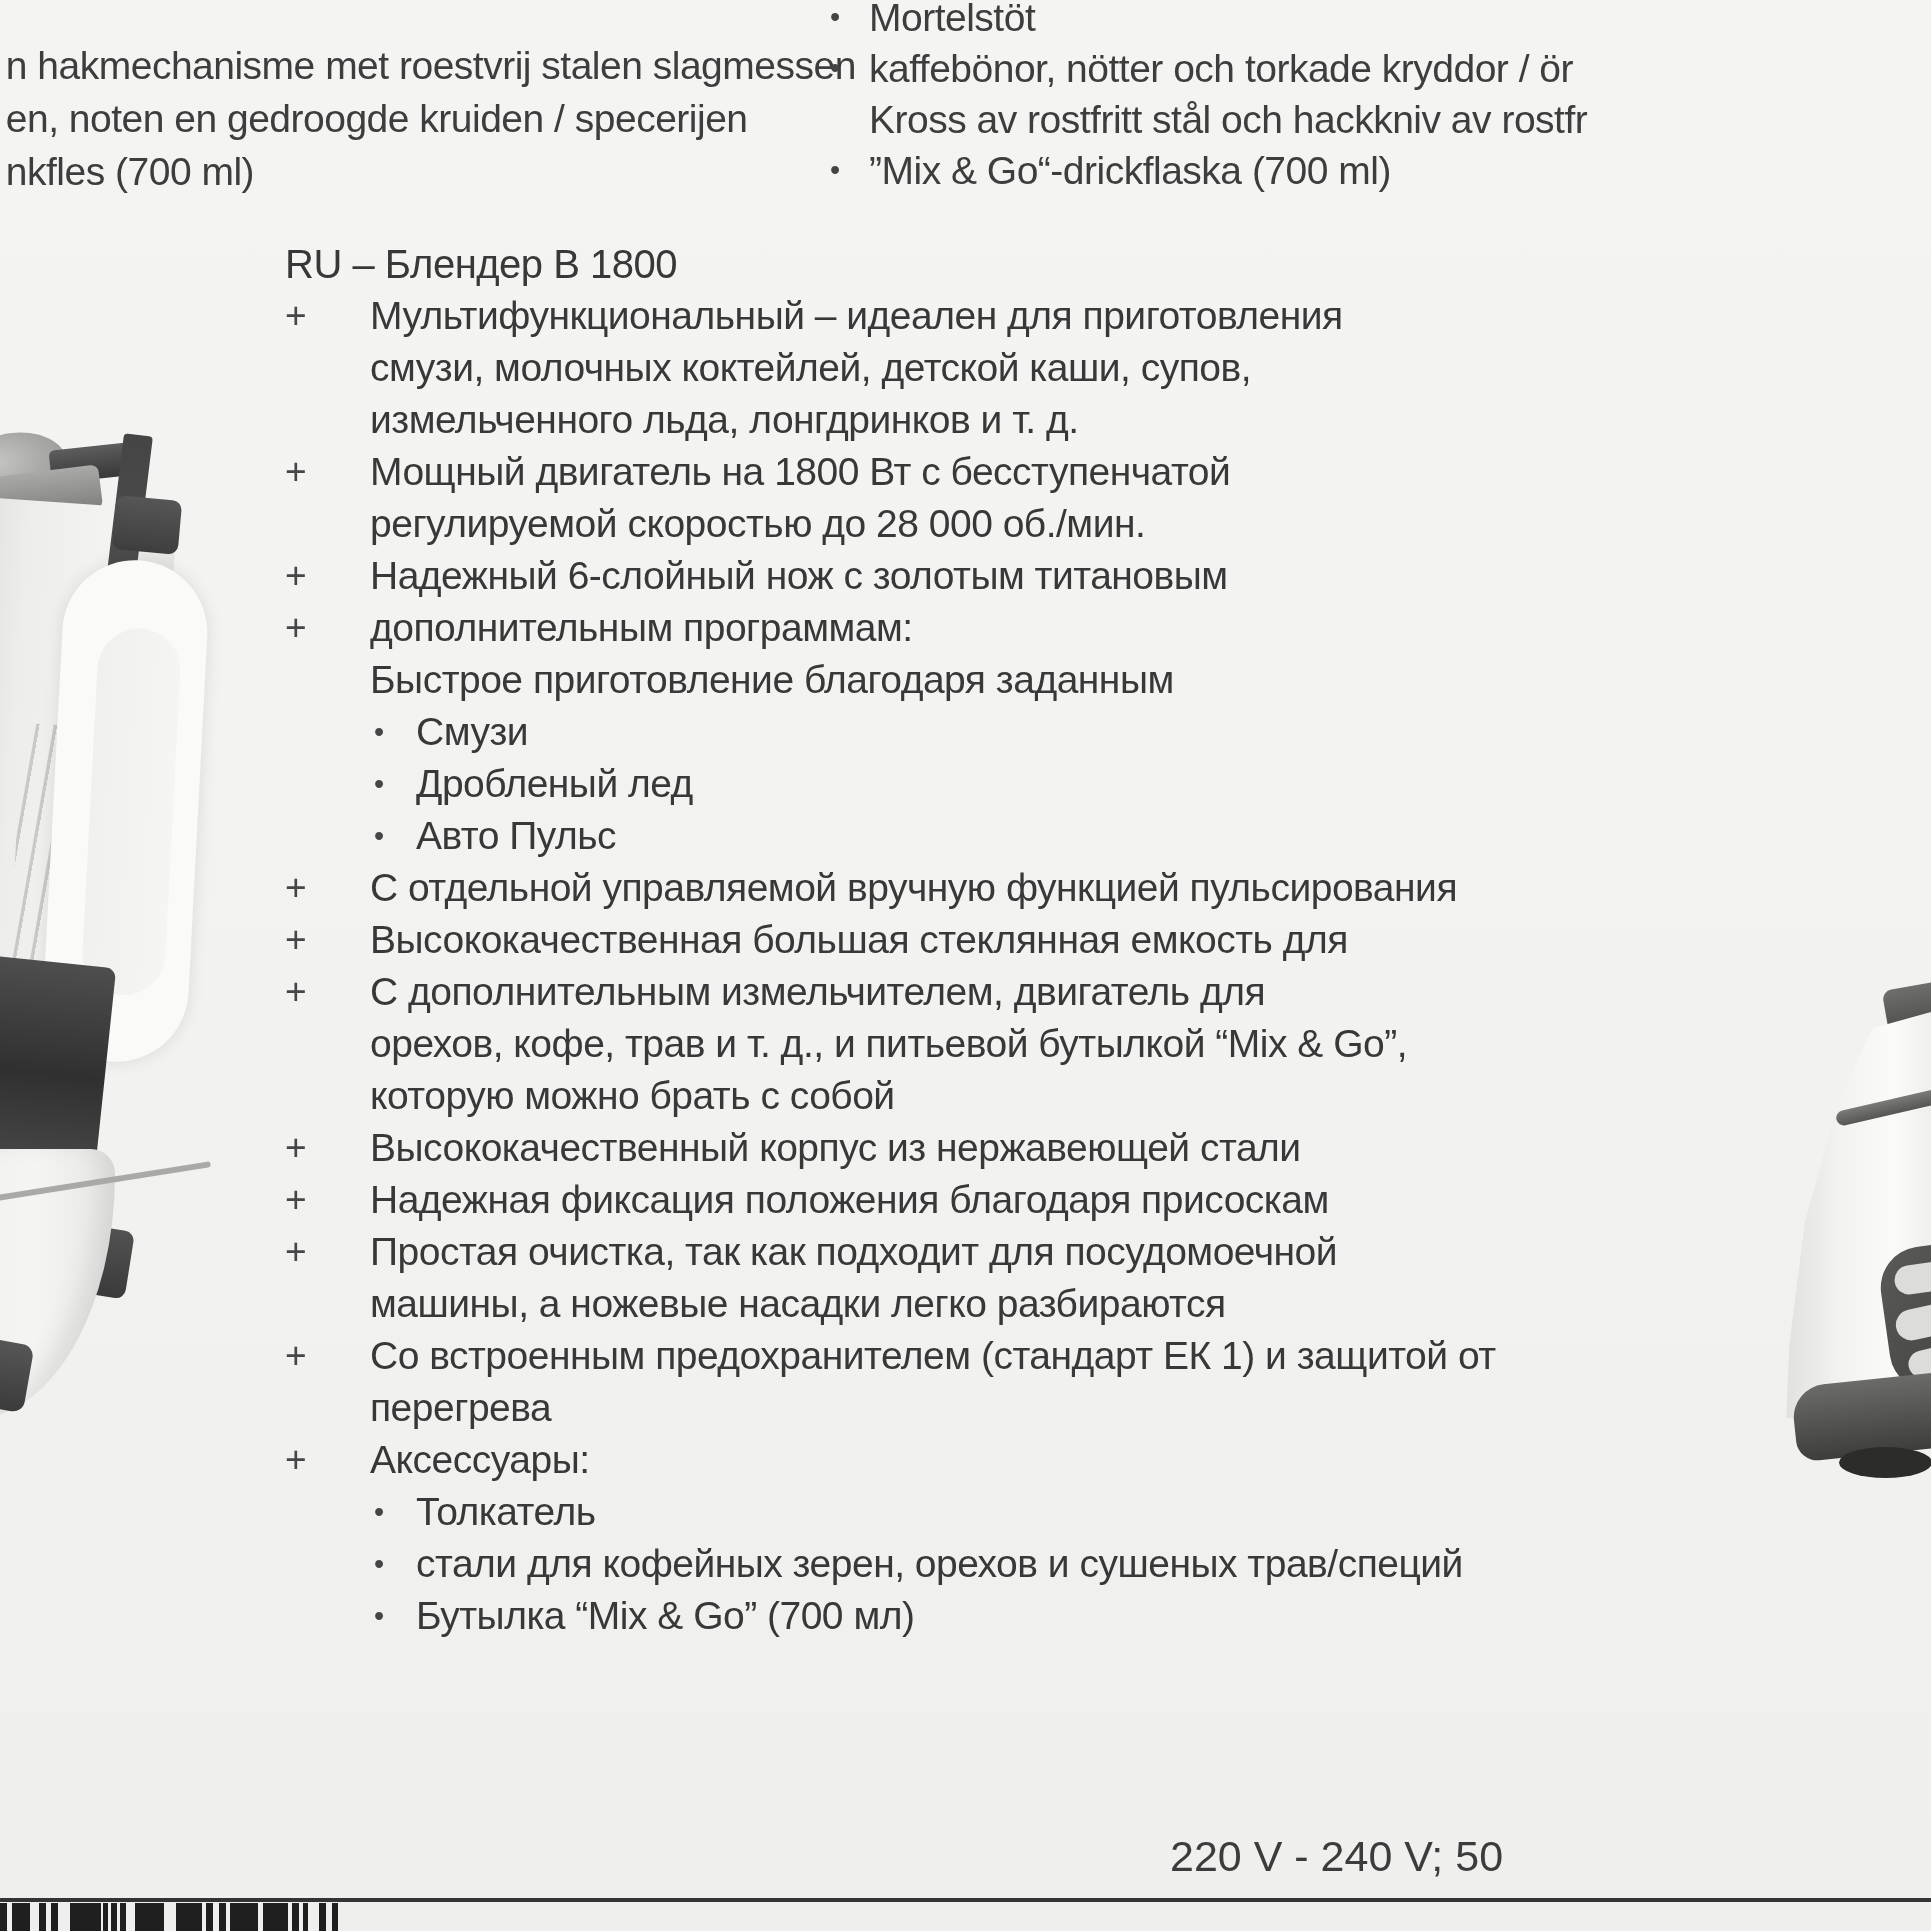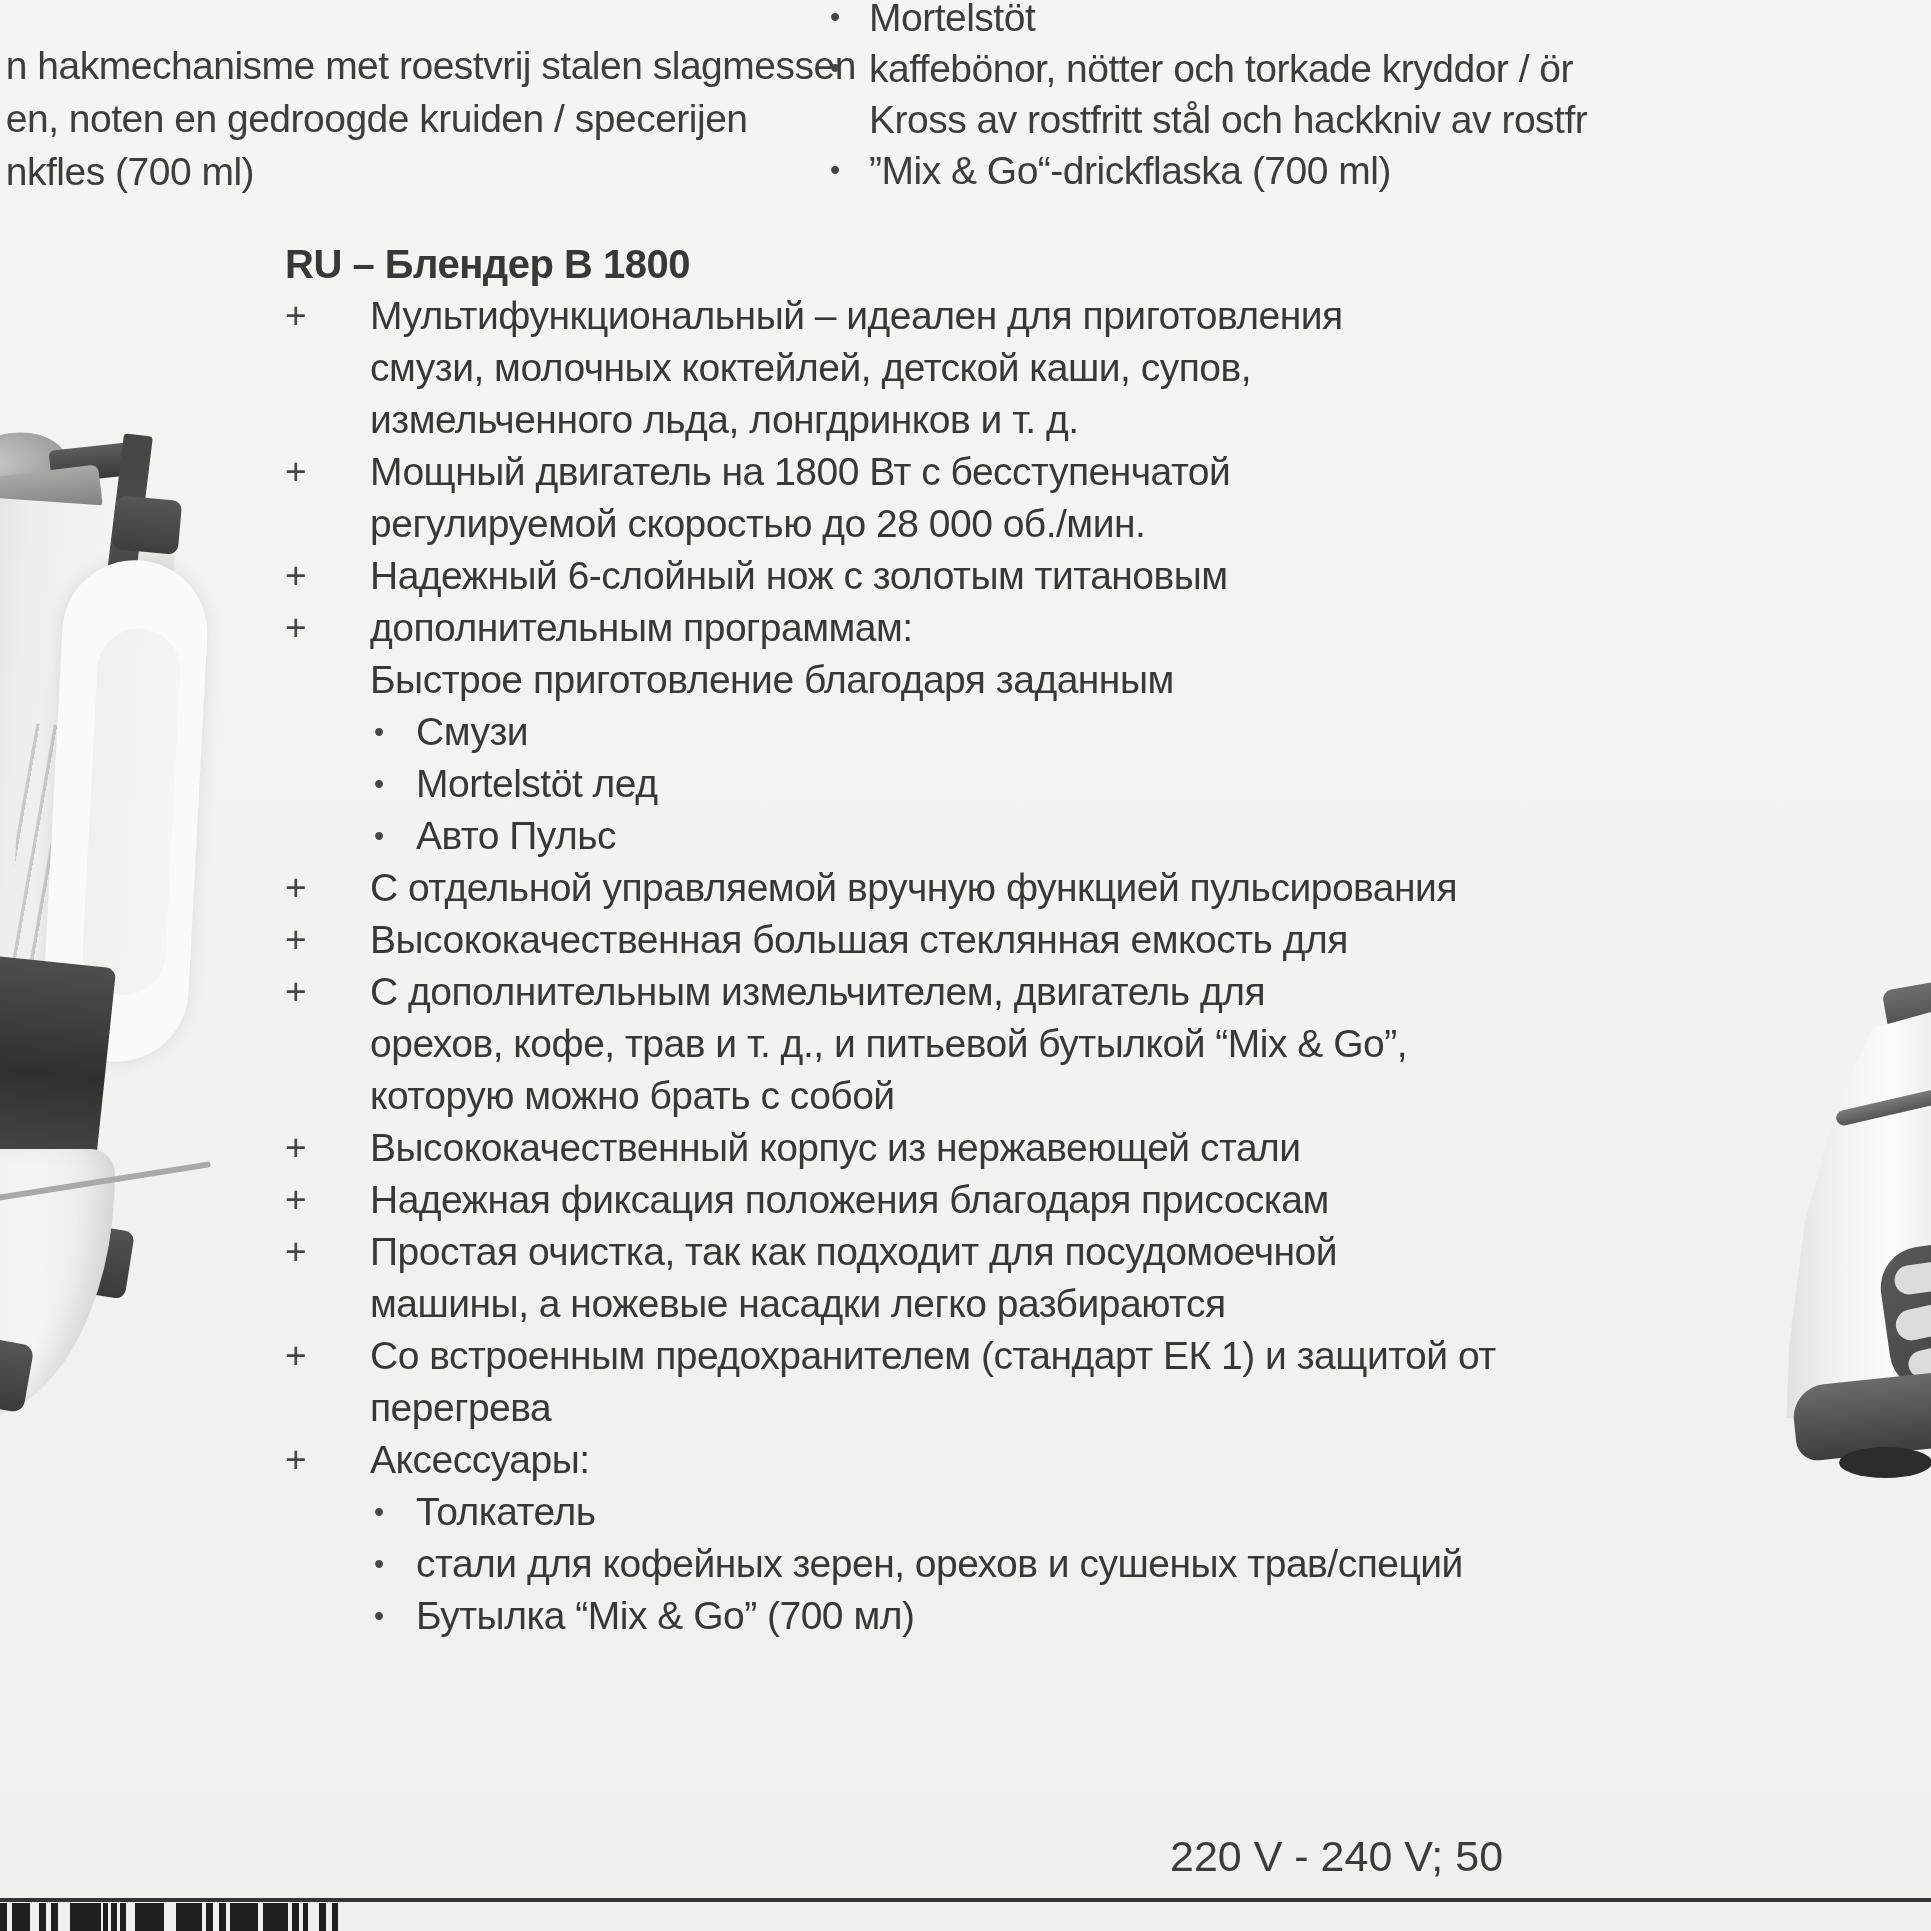--- a/index.html
+++ b/index.html
@@ -16,21 +16,21 @@
 
   
   .txt{position:absolute;white-space:nowrap;letter-spacing:-0.5px;}
   .dutch-block{left:5.8px;top:39px;font-size:39px;line-height:53px;color:#3d3d3d;}
   .swedish-block{left:830px;top:-7.7px;font-size:39px;line-height:51px;color:#3d3d3d;}
   .sv-item{display:flex;align-items:flex-start;}
   .sv-dot{width:39px;font-size:29px;line-height:51px;color:#444;}
   .sv-lines{display:block;}
 
   .ru-block{left:285px;top:238px;font-size:39px;line-height:52px;color:#383838;}
-  .ru-heading{font-weight:700;font-size:40px;line-height:52px;}
+  .ru-heading{font-weight:400;font-size:40px;line-height:52px;}
   .ru-item{display:flex;align-items:flex-start;}
   .ru-marker{width:85px;flex:0 0 85px;font-size:37px;line-height:52px;font-weight:400;color:#464646;}
   .ru-item.sub .ru-spacer{width:89px;flex:0 0 89px;}
   .ru-item.sub .ru-marker{width:42px;flex:0 0 42px;font-size:29px;}
   .ru-lines{display:block;}
   .bold .ru-lines{font-weight:400;}
 
   .voltage{left:1170px;top:1832px;font-size:43px;letter-spacing:0;color:#3c3c3c;}
 
   
@@ -164,21 +164,21 @@
           <span class="ru-spacer"></span>
           <span class="ru-marker">•</span>
           <div class="ru-lines">
             <div>Смузи</div>
           </div>
         </div>
         <div class="ru-item sub">
           <span class="ru-spacer"></span>
           <span class="ru-marker">•</span>
           <div class="ru-lines">
-            <div>Mortelstöt лед</div>
+            <div>Дробленый лед</div>
           </div>
         </div>
         <div class="ru-item sub">
           <span class="ru-spacer"></span>
           <span class="ru-marker">•</span>
           <div class="ru-lines">
             <div>Авто Пульс</div>
           </div>
         </div>
         <div class="ru-item">

